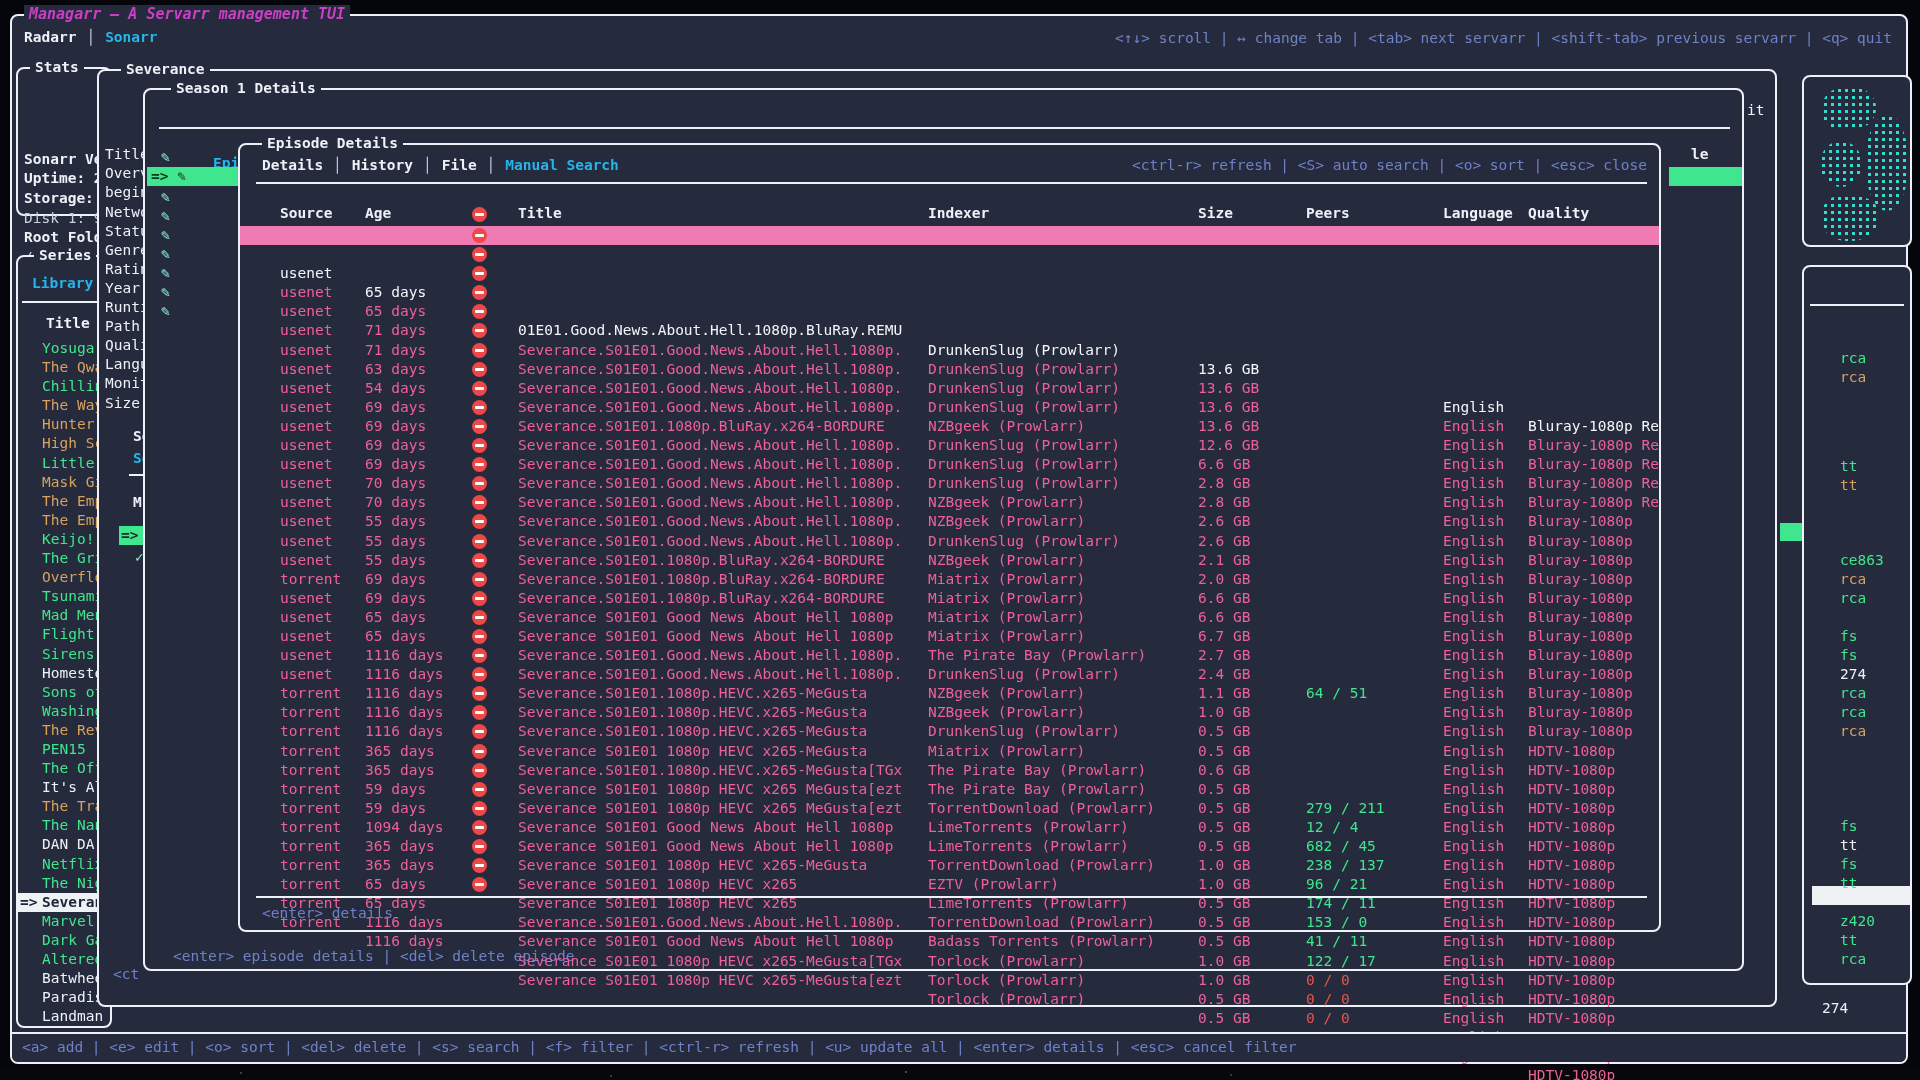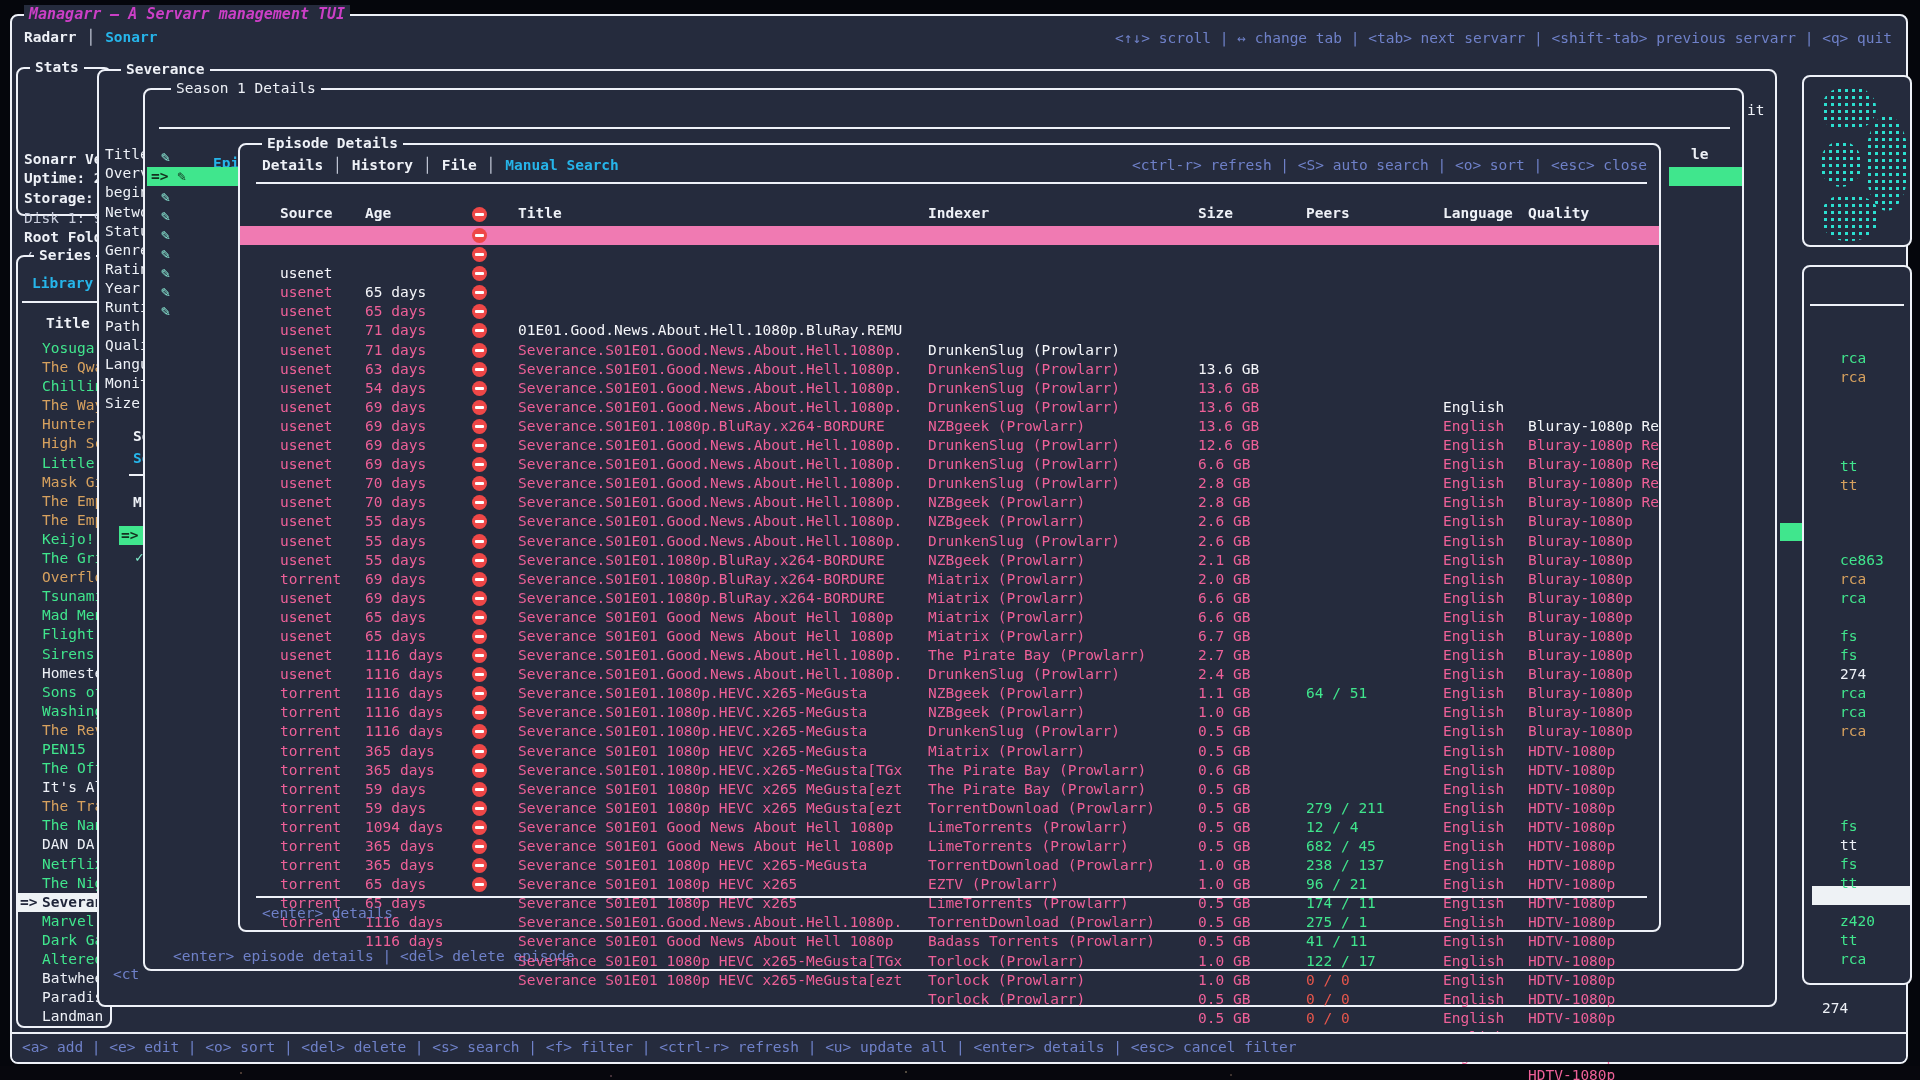--- a/index.html
+++ b/index.html
@@ -72,21 +72,21 @@
   .blob4{left:18px;top:118px;width:58px;height:46px;border-radius:40% 50% 55% 45%;}
   .rlist{left:1790px;top:249px;width:110px;height:720px;}
   .rlist .dv{left:6px;right:6px;top:37px;}
   .frag{position:absolute;left:20px;height:19px;line-height:19px;white-space:pre;margin-left:16px;}
   .rwhiteblock{position:absolute;left:8px;top:619px;width:98px;height:19px;background:#eef2f5;}
   .greenblock2{position:absolute;left:1768px;top:507px;width:24px;height:18px;background:var(--green);}
   .bottom274{position:absolute;left:1810px;top:984px;white-space:pre;}
 
   
   .seasonmodal{left:131px;top:72px;width:1601px;height:883px;z-index:20;}
-  .seasonmodal .title{left:26px;top:-11px;font-weight:normal;}
+  .seasonmodal .title{left:26px;top:-11px;font-weight:bold;}
   .seasonmodal .tabs{position:absolute;left:34px;top:12px;}
   .seasonmodal .keys{position:absolute;right:12px;top:12px;}
   .seasonmodal .dv{left:14px;right:12px;top:37px;}
   .seasonmodal .foot{position:absolute;left:28px;top:858px;}
   .pencil{position:absolute;left:16px;color:#8ceed8;font-size:15px;height:19px;line-height:19px;}
   .ep-selrow{position:absolute;left:2px;top:77px;width:92px;height:19px;background:var(--green);
              color:#14321f;font-weight:bold;line-height:19px;white-space:pre;padding-left:4px;}
   .title-tail{position:absolute;left:1546px;top:56px;font-weight:bold;}
   .greenbar-right{position:absolute;left:1524px;top:77px;width:73px;height:19px;background:var(--green);}
   .it-frag{position:absolute;left:1735px;top:86px;white-space:pre;}
@@ -657,21 +657,21 @@
         </div>
 
         <div class="row19 trow">
           <span class="col-mk mk2"></span>
           <span class="col-source">torrent</span>
           <span class="col-age">1094 days</span>
           <span class="reject"></span>
           <span class="col-title">Severance S01E01 1080p HEVC x265-MeGusta</span>
           <span class="col-indexer">EZTV (Prowlarr)</span>
           <span class="col-size">0.5 GB</span>
-          <span class="col-peers">275 / 1</span>
+          <span class="col-peers">153 / 0</span>
           <span class="col-lang">English</span>
           <span class="col-qual">HDTV-1080p</span>
         </div>
 
         <div class="row19 trow">
           <span class="col-mk mk2"></span>
           <span class="col-source">torrent</span>
           <span class="col-age">365 days</span>
           <span class="reject"></span>
           <span class="col-title">Severance S01E01 1080p HEVC x265</span>

